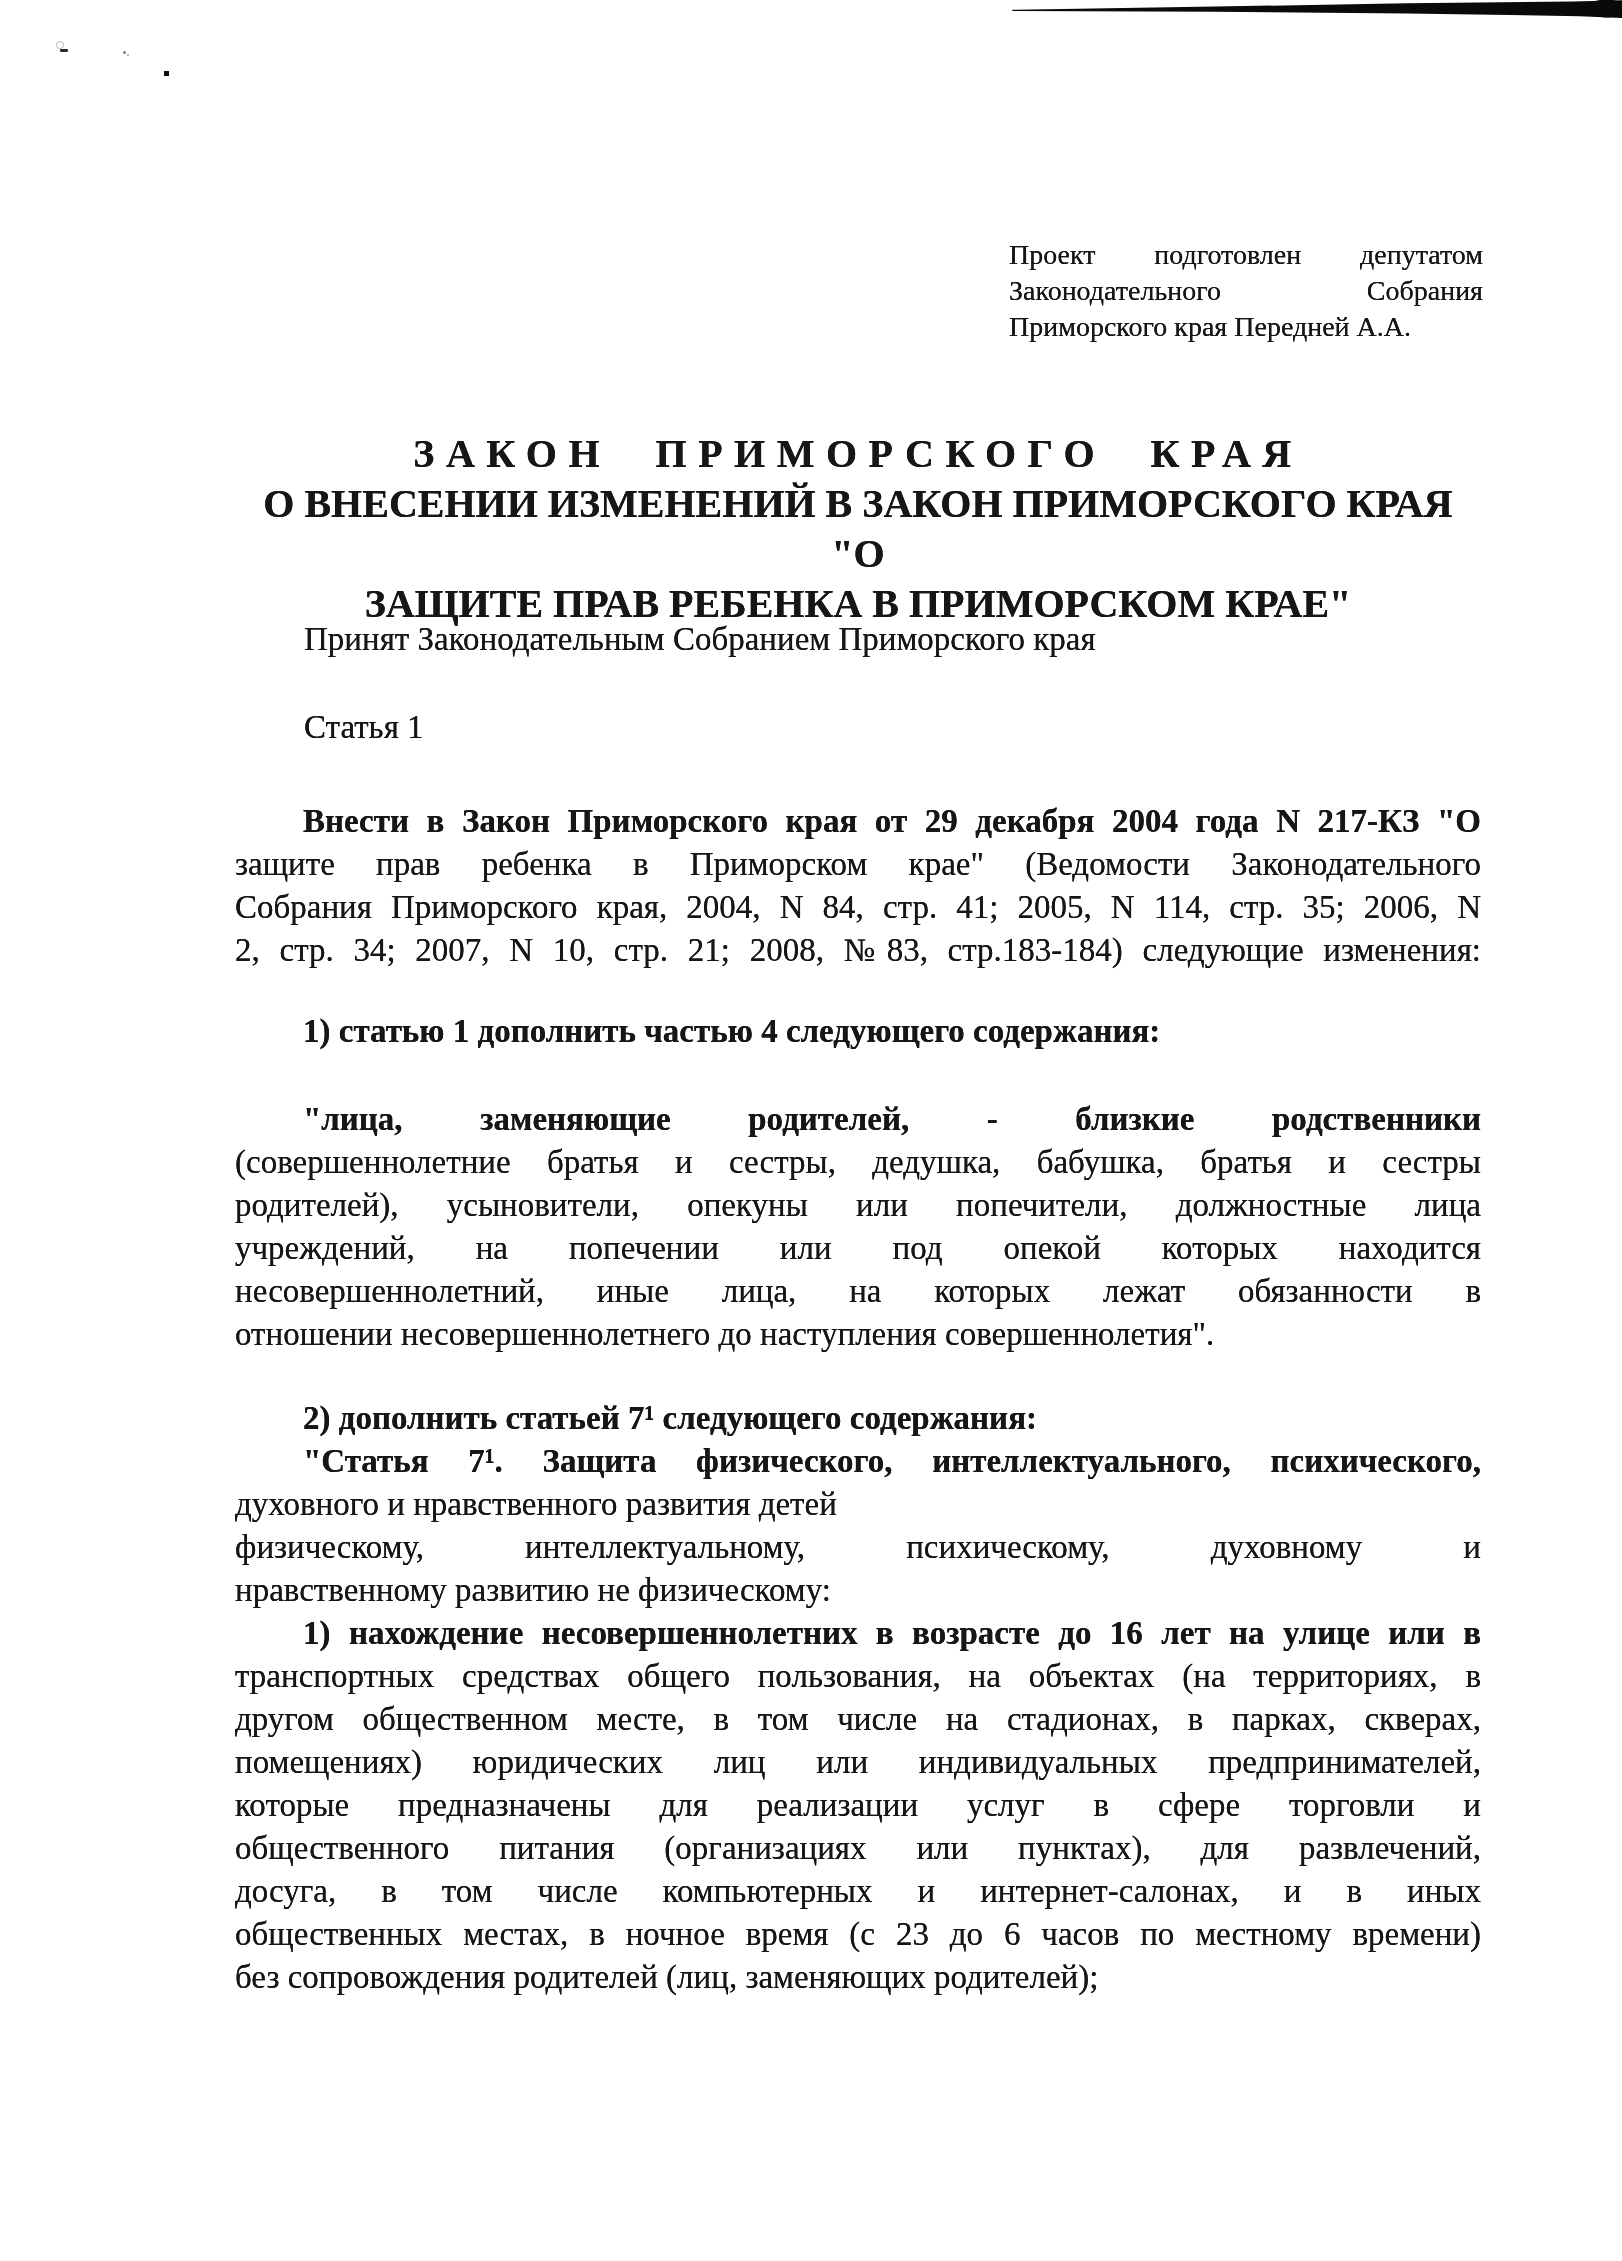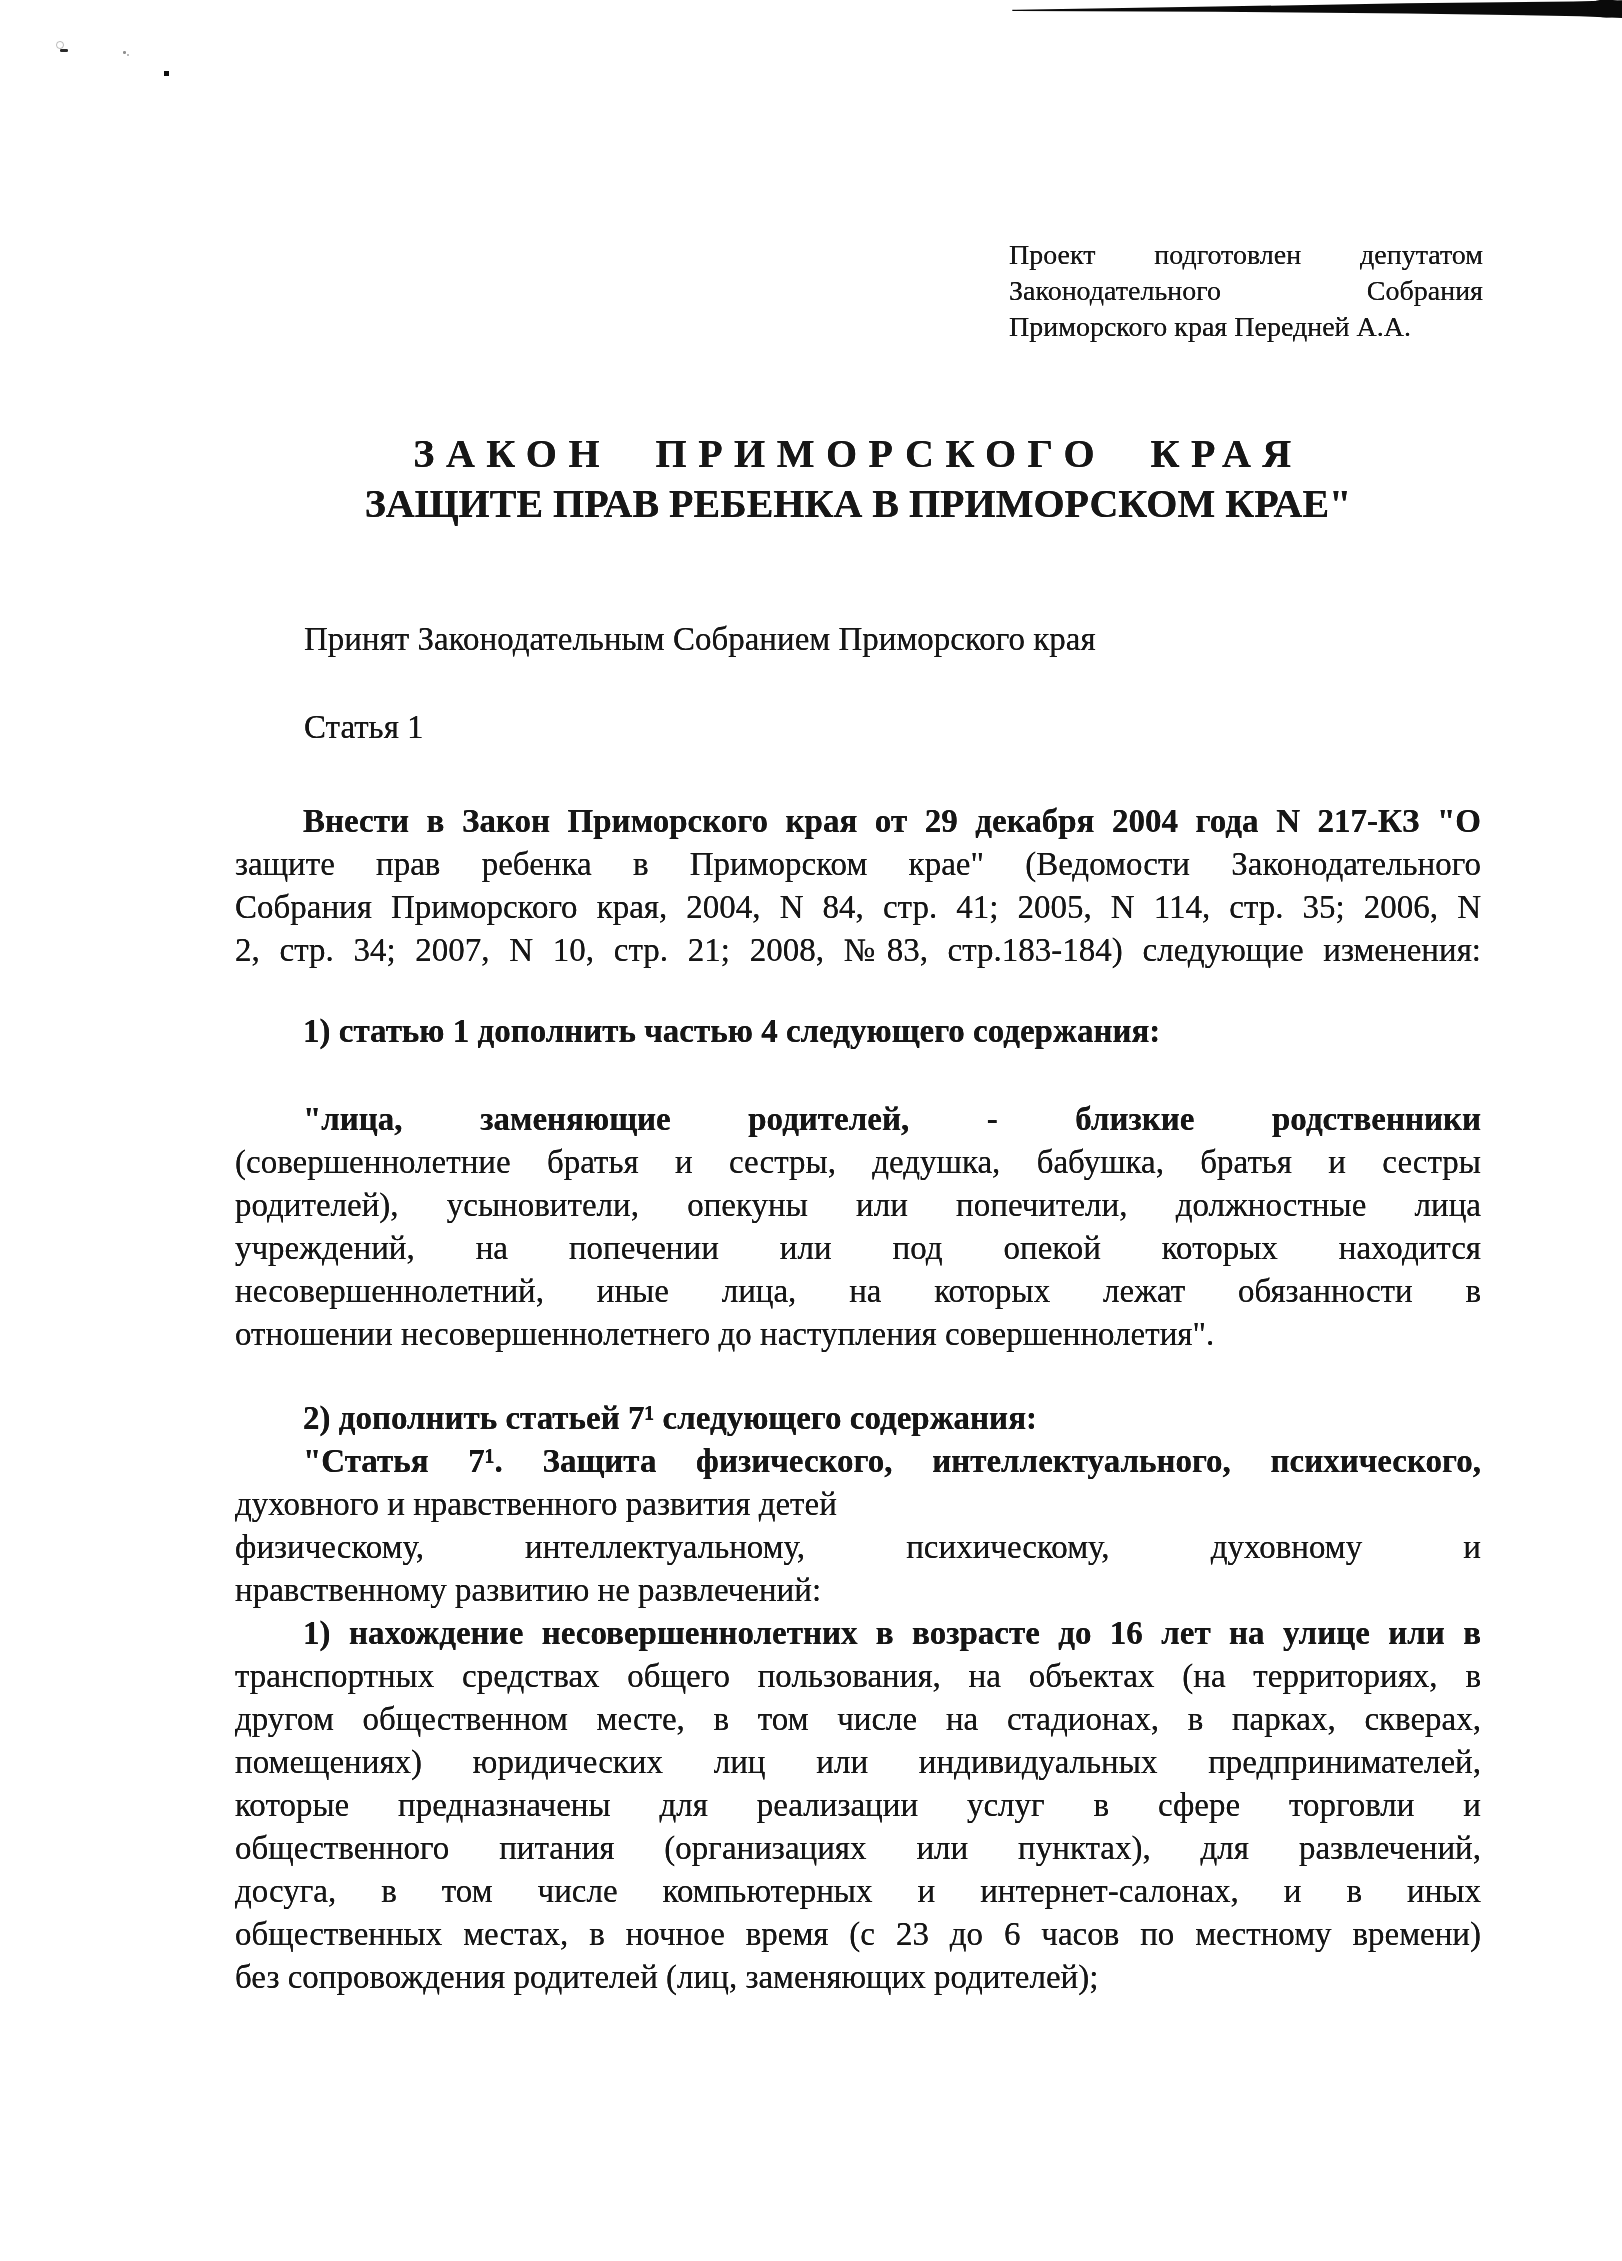--- a/index.html
+++ b/index.html
@@ -83,20 +83,21 @@
   <span class="artifact speck-block"></span>
 
   <div class="header-note">
     <div class="hn-line">Проект подготовлен депутатом</div>
     <div class="hn-line">Законодательного Собрания</div>
     <div class="hn-line last">Приморского края Передней А.А.</div>
   </div>
 
   <div class="title-block">
     <div class="title-main">ЗАКОН ПРИМОРСКОГО КРАЯ</div>
+    <div class="title-sub">О ВНЕСЕНИИ ИЗМЕНЕНИЙ В ЗАКОН ПРИМОРСКОГО КРАЯ "О</div>
     <div class="title-sub">ЗАЩИТЕ ПРАВ РЕБЕНКА В ПРИМОРСКОМ КРАЕ"</div>
   </div>
 
   <div class="single adopted">Принят Законодательным Собранием Приморского края</div>
 
   <div class="single article-head">Статья 1</div>
 
   <div class="para p-intro">
     <div class="ln j ind">Внести в Закон Приморского края от 29 декабря 2004 года N 217-КЗ "О</div>
     <div class="ln j">защите прав ребенка в Приморском крае" (Ведомости Законодательного</div>
@@ -115,21 +116,21 @@
     <div class="ln j">учреждений, на попечении или под опекой которых находится</div>
     <div class="ln j">несовершеннолетний, иные лица, на которых лежат обязанности в</div>
     <div class="ln">отношении несовершеннолетнего до наступления совершеннолетия".</div>
   </div>
 
   <div class="para p-section2">
     <div class="ln ind">2) дополнить статьей 7¹ следующего содержания:</div>
     <div class="ln j ind">"Статья 7¹. Защита физического, интеллектуального, психического,</div>
     <div class="ln">духовного и нравственного развития детей</div>
     <div class="ln j">физическому, интеллектуальному, психическому, духовному и</div>
-    <div class="ln">нравственному развитию не развлечений:</div>
+    <div class="ln">нравственному развитию не физическому:</div>
     <div class="ln j ind">1) нахождение несовершеннолетних в возрасте до 16 лет на улице или в</div>
     <div class="ln j">транспортных средствах общего пользования, на объектах (на территориях, в</div>
     <div class="ln j">другом общественном месте, в том числе на стадионах, в парках, скверах,</div>
     <div class="ln j">помещениях) юридических лиц или индивидуальных предпринимателей,</div>
     <div class="ln j">которые предназначены для реализации услуг в сфере торговли и</div>
     <div class="ln j">общественного питания (организациях или пунктах), для развлечений,</div>
     <div class="ln j">досуга, в том числе компьютерных и интернет-салонах, и в иных</div>
     <div class="ln j">общественных местах, в ночное время (с 23 до 6 часов по местному времени)</div>
     <div class="ln">без сопровождения родителей (лиц, заменяющих родителей);</div>
   </div>

